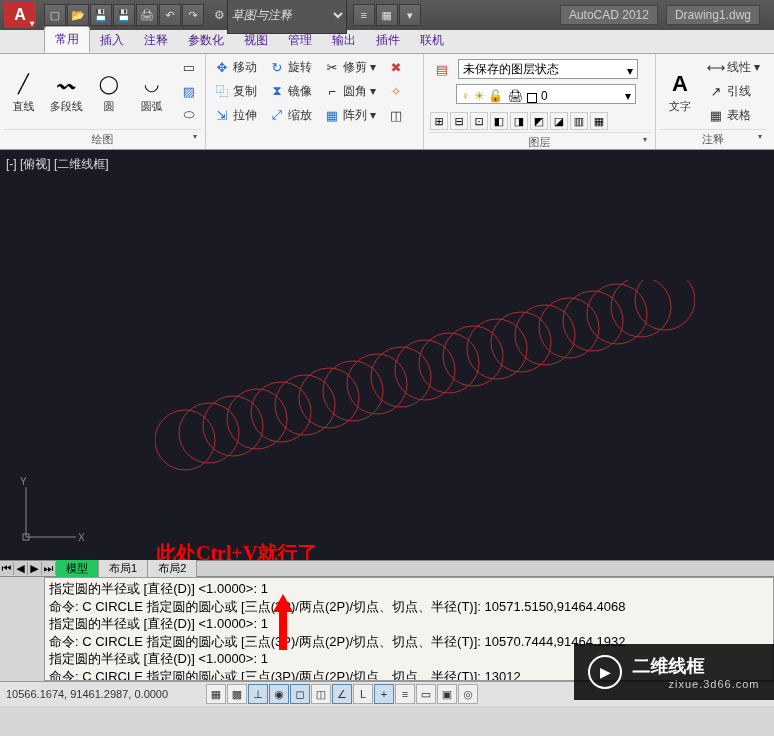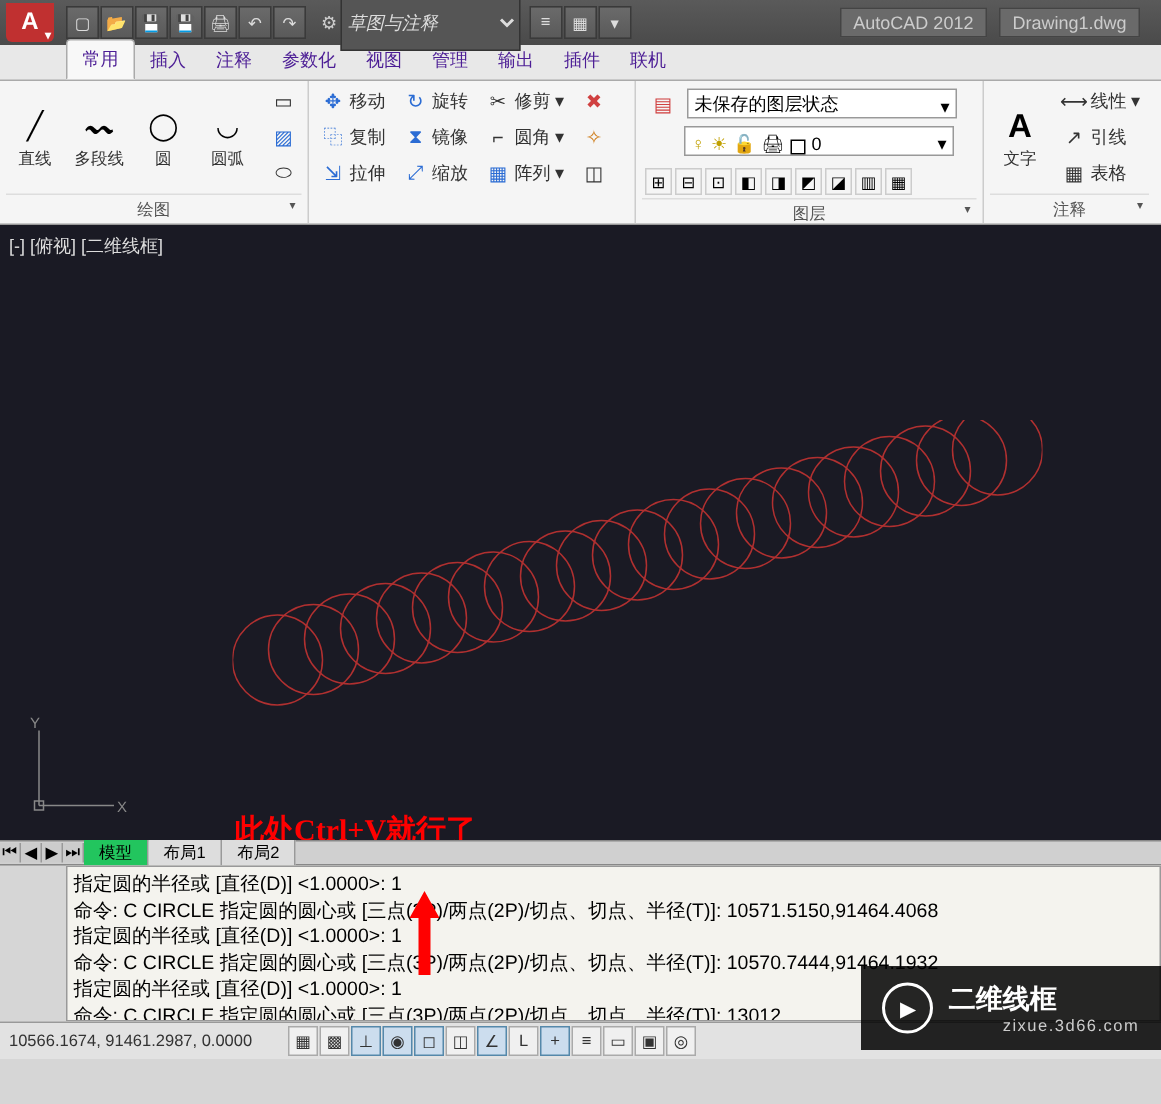--- a/index.html
+++ b/index.html
@@ -54,21 +54,21 @@
 .modeltabs .nav { display:flex; }
 .modeltabs .nav span { width:14px; text-align:center; border-right:1px solid #999; cursor:pointer; background:#ccc;}
 .modeltabs .tb { padding:1px 10px; border-right:1px solid #999; cursor:pointer; background:#ddd;}
 .modeltabs .tb.active { background:#22c55e; }
 
 
 .cmdwin { height:104px; background:#f4f3ee; border:1px solid #999; font-family:SimSun, monospace; font-size:13px; padding:2px 4px; overflow:hidden; line-height:1.35; color:#000; position:relative;margin-left:44px;}
 .red-arrow { position:absolute; left:228px; top:16px; pointer-events:none;}
 
 
-.statusbar { height:25px; background:#e2e2e2; border-top:1px solid #999; display:flex; align-items:center; padding:0 6px; gap:6px; font-size:11px; color:#333;}
+.statusbar { height:25px; background:#e2e2e2; border-top:1px solid #999; display:flex; align-items:center; padding:0 6px; gap:20px; font-size:11px; color:#333;}
 .statusbar .coords { width:180px; }
 .statusbar .sbtn { width:20px; height:20px; border:1px solid #aaa; background:#f0f0f0; display:flex; align-items:center; justify-content:center; cursor:pointer; font-size:11px;}
 .statusbar .sbtn.active { background:#cde; border-color:#58a;}
 
 
 .watermark { position:absolute; right:0; bottom:36px; width:200px; height:56px; background:rgba(0,0,0,0.85); color:#fff; display:flex; align-items:center; justify-content:center; gap:10px; font-size:14px;}
 .watermark .play { width:34px; height:34px; border:2px solid #fff; border-radius:50%; display:flex; align-items:center; justify-content:center;}
 .watermark .txt .t1 { font-size:18px; font-weight:bold;}
 .watermark .txt .t2 { font-size:11px; letter-spacing:1px; color:#ccc;margin-left:36px;}
 

